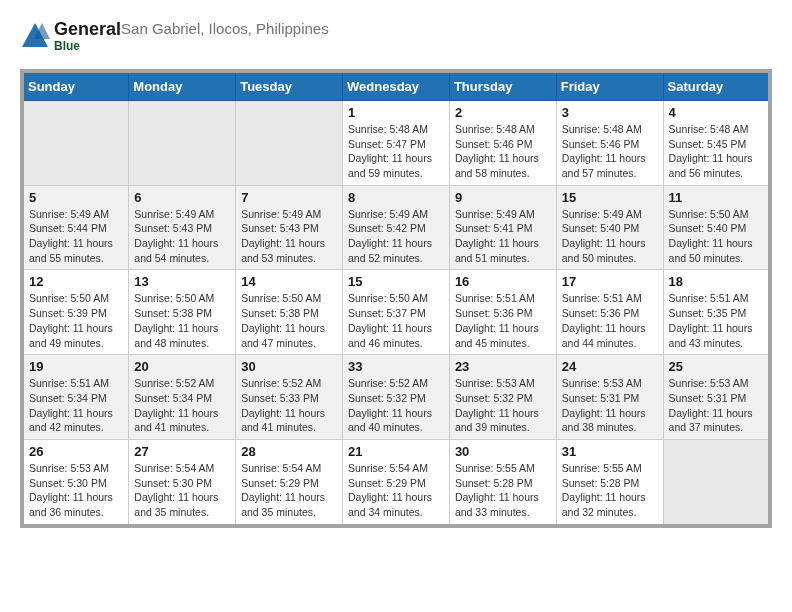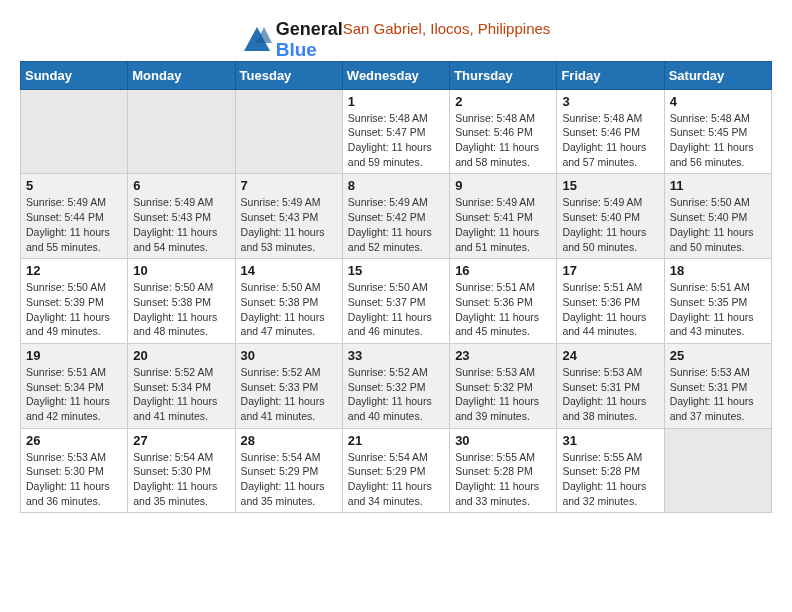--- a/index.html
+++ b/index.html
@@ -9,64 +9,64 @@
       width: 792px;
       min-height: 612px;
     }
     .page {
       width: 792px;
       background: #fff;
       padding: 20px 20px 10px 20px;
     }
     .header {
       display: flex;
-      justify-content: center;
+      justify-content: flex-start;
       align-items: flex-start;
-      margin-bottom: 0;
+      margin-bottom: 16px;
     }
     .logo {
       display: flex;
       align-items: center;
     }
     .logo-text {
       display: flex;
       flex-direction: column;
       line-height: 1.1;
     }
     .logo-general {
       font-size: 18px;
       font-weight: bold;
       color: #1a1a1a;
     }
     .logo-blue {
-      font-size: 19px;
-      font-weight: bold;
-      color: #3b82f6;
+      font-size: 12px;
+      font-weight: bold;
+      color: #14532d;
     }
     .logo-icon {
       width: 30px;
       height: 30px;
       margin-right: 4px;
     }
     .title-block {
       text-align: right;
     }
     .month-title {
       font-size: 32px;
       font-weight: bold;
       color: #1a1a1a;
     }
     .location {
       font-size: 15px;
-      color: #c2410c;
+      color: #737373;
     }
     .calendar {
       width: 100%;
       border-collapse: collapse;
-      border: 1px solid #a3a3a3;
+      border: 4px solid #a3a3a3;
     }
     .calendar th {
       background: #2271b3;
       color: #fff;
       font-size: 13px;
       font-weight: bold;
       padding: 6px 4px;
       text-align: left;
       border: 1px solid #1a5a9a;
     }
@@ -222,21 +222,21 @@
         </tr>
         <tr class="row-odd">
           <td>
             <span class="day-num">12</span>
             <div class="day-info" style="white-space: pre-line;">Sunrise: 5:50 AM
 Sunset: 5:39 PM
 Daylight: 11 hours
 and 49 minutes.</div>
           </td>
           <td>
-            <span class="day-num">10</span>
+            <span class="day-num">13</span>
             <div class="day-info" style="white-space: pre-line;">Sunrise: 5:50 AM
 Sunset: 5:38 PM
 Daylight: 11 hours
 and 48 minutes.</div>
           </td>
           <td>
             <span class="day-num">14</span>
             <div class="day-info" style="white-space: pre-line;">Sunrise: 5:50 AM
 Sunset: 5:38 PM
 Daylight: 11 hours

